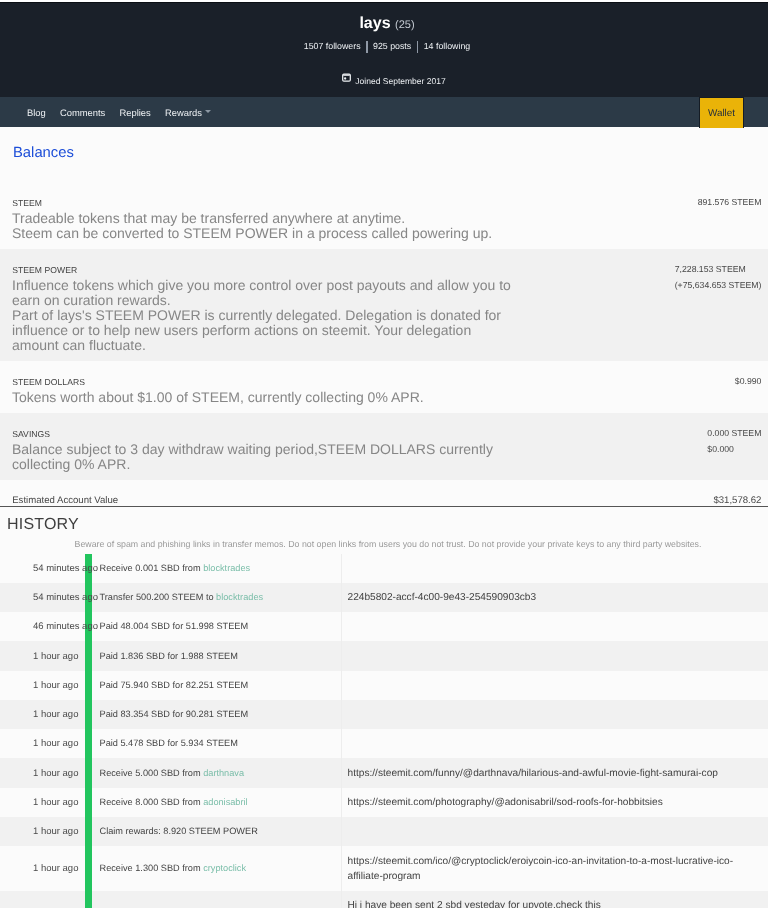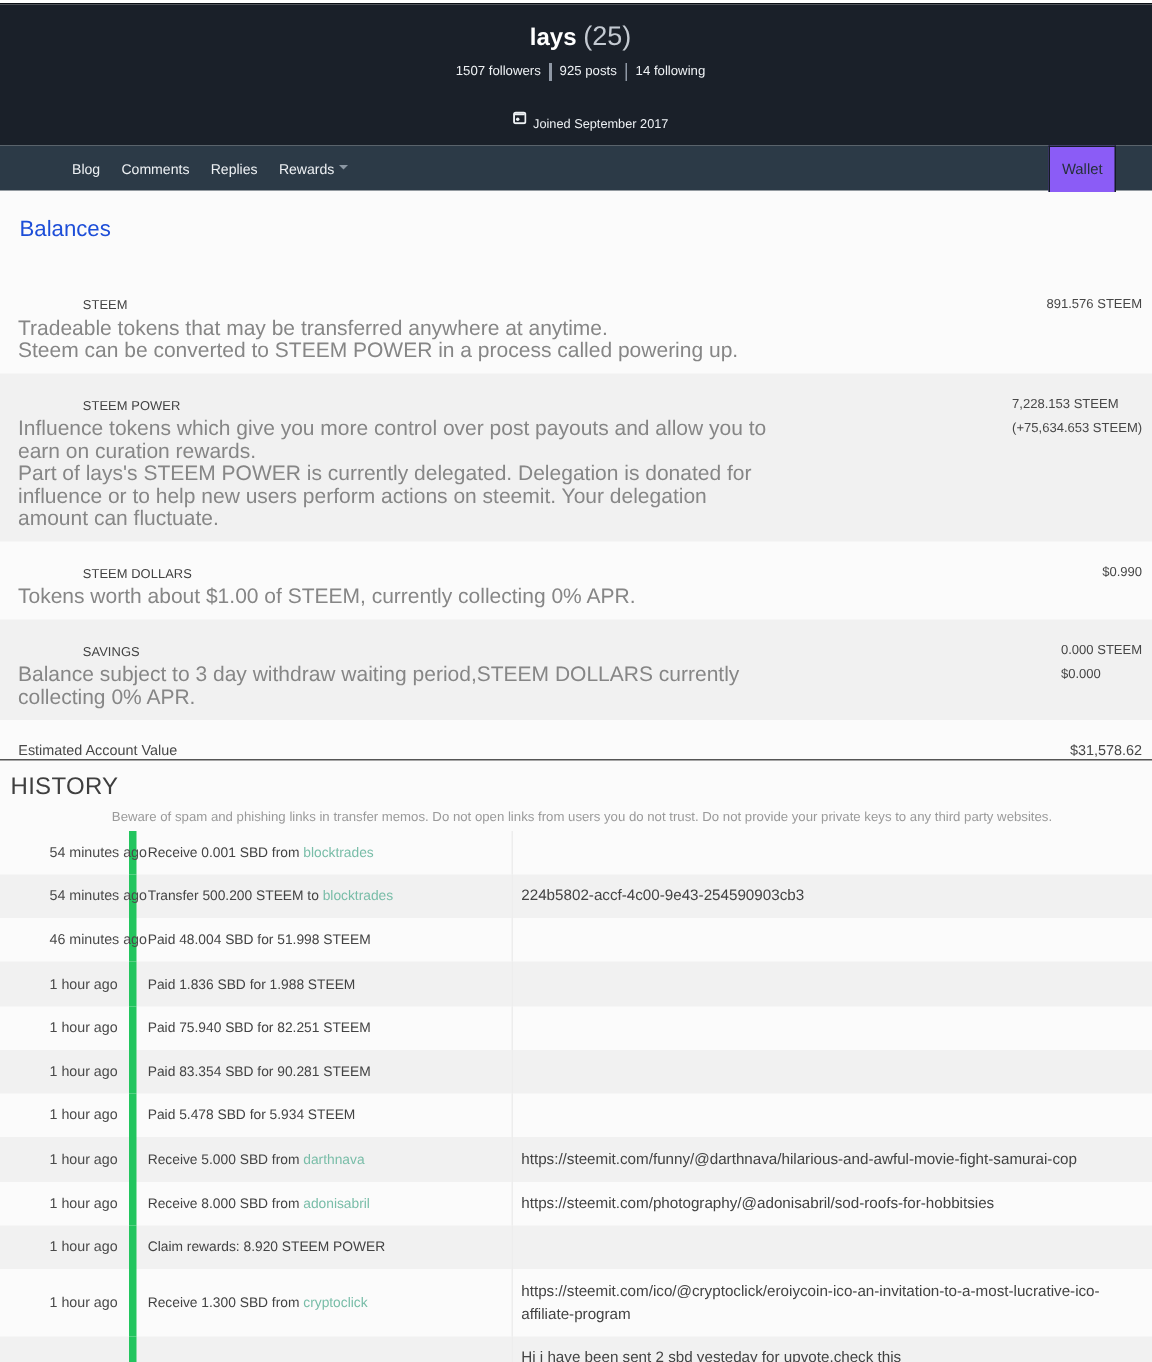--- a/index.html
+++ b/index.html
@@ -16,59 +16,59 @@
   
   .profile-header {
     background: #1a2029;
     color: #fff;
     text-align: center;
     height: 94px;
     position: relative;
     padding-left: 6px;
   }
   .uname { font-size: 16px; font-weight: bold; padding-top: 11px; line-height: 20px; letter-spacing: 0; }
-  .uname .rep { font-weight: normal; color: #c3c9d1; font-size: 18px; }
+  .uname .rep { font-weight: normal; color: #c3c9d1; font-size: 11px; }
   .stats { margin-top: 5px; font-size: 8.8px; color: #eef1f4; line-height: 12px; }
   .stats span { vertical-align: baseline; }
   .stats .sep { display:inline-block; width:1.5px; height:12.4px; background:#8f98a5; margin: 0 5.5px; vertical-align: top; position:relative; top:1px; font-size:0; }
   .joined { margin-top: 23px; font-size: 8.5px; color: #eef1f4; line-height: 12px; padding-left:14px; }
   .joined svg { vertical-align: -0.5px; position: relative; top: -3px; margin-right: 4px; }
 
   
   .navbar { background: #2c3a47; height: 30px; position: relative; }
-  .navbar .items { position: absolute; left: 48px; top: 0; height: 30px; display: flex; align-items: center; }
+  .navbar .items { position: absolute; left: 27px; top: 0; height: 30px; display: flex; align-items: center; }
   .navbar .items a { color: #eef1f4; font-size: 9.4px; text-decoration: none; margin-right: 14.2px; white-space: nowrap; }
   .navbar .items a.rewards { margin-right: 0; }
   .caret { display:inline-block; width:0; height:0; border-left:3.3px solid transparent; border-right:3.3px solid transparent; border-top:3.2px solid #8b97a3; margin-left: 3.5px; position:relative; top:-3px; }
   .wallet-tab {
     position: absolute; left: 699px; top: 0px; width: 45px; height: 31px;
-    background: #8b5cf6; color: #26303a; font-size: 9.9px;
+    background: #eab308; color: #26303a; font-size: 9.9px;
     display: flex; align-items: center; justify-content: center;
     border: 1.3px solid #151c25; border-bottom: none;
   }
 
   
   .balances-head { font-size: 14.8px; font-weight: normal; color: #1d4ed8; padding: 18px 0 0 13px; height: 55px; }
   .brow { padding: 14px 0 8px 0; position: relative; }
   .brow.alt { background: #f1f1f1; }
-  .brow .lbl { font-size: 8.6px; color: #424242; letter-spacing: .05px; padding-left: 12.2px; line-height: 15px; margin-left: 43px; }
+  .brow .lbl { font-size: 8.6px; color: #424242; letter-spacing: .05px; padding-left: 12.2px; line-height: 15px; }
   .brow .desc { font-size: 14px; color: #868686; padding-left: 12px; line-height: 15px; max-width: 513px; }
   .brow .amt { position: absolute; right: 6.6px; top: 11.5px; text-align: left; font-size: 8.7px; color: #474747; line-height: 16.3px; }
   .est { position: relative; padding: 15px 0 0px 12.2px; font-size: 9.6px; color: #474747; border-bottom: 1px solid #555; }
   .est .amt { position: absolute; right: 6.6px; top: 15px; }
 
   
   .history-head { font-size: 16px; color: #3f3f3f; padding: 8.5px 0 0 7px; letter-spacing: 0.2px; }
   .warn { font-size: 8.8px; color: #9a9a9a; padding: 5.5px 0 4.5px 8px; text-align: center; }
   table.hist { width: 768px; border-collapse: collapse; table-layout: fixed; }
   table.hist tr:last-child td { padding-bottom: 12px; }
   table.hist tr.alt td { background: #f1f1f1; }
   table.hist td { font-size: 9.2px; color: #434343; vertical-align: middle; padding: 7.2px 8px 7.1px 0; line-height: 15px; }
   table.hist td.c1 { width: 88px; padding-left: 33px; font-size: 9.5px; color: #4a4a4a; white-space: nowrap; }
-  table.hist td.c2 { width: 253px; padding-left: 8px; border-left: 5px solid #22c55e; }
+  table.hist td.c2 { width: 253px; padding-left: 8px; border-left: 7px solid #22c55e; }
   table.hist td.c3 { padding-left: 6px; font-size: 10.15px; border-left: 1px solid #ededed; word-break: break-word; vertical-align: top; }
   table.hist a { color: #79bda8; text-decoration: none; }
 </style>
 </head>
 <body>
 
 <div class="topstrip"></div>
 
 <div class="profile-header">
   <div class="uname"><span>lays</span> <span class="rep">(25)</span></div>

